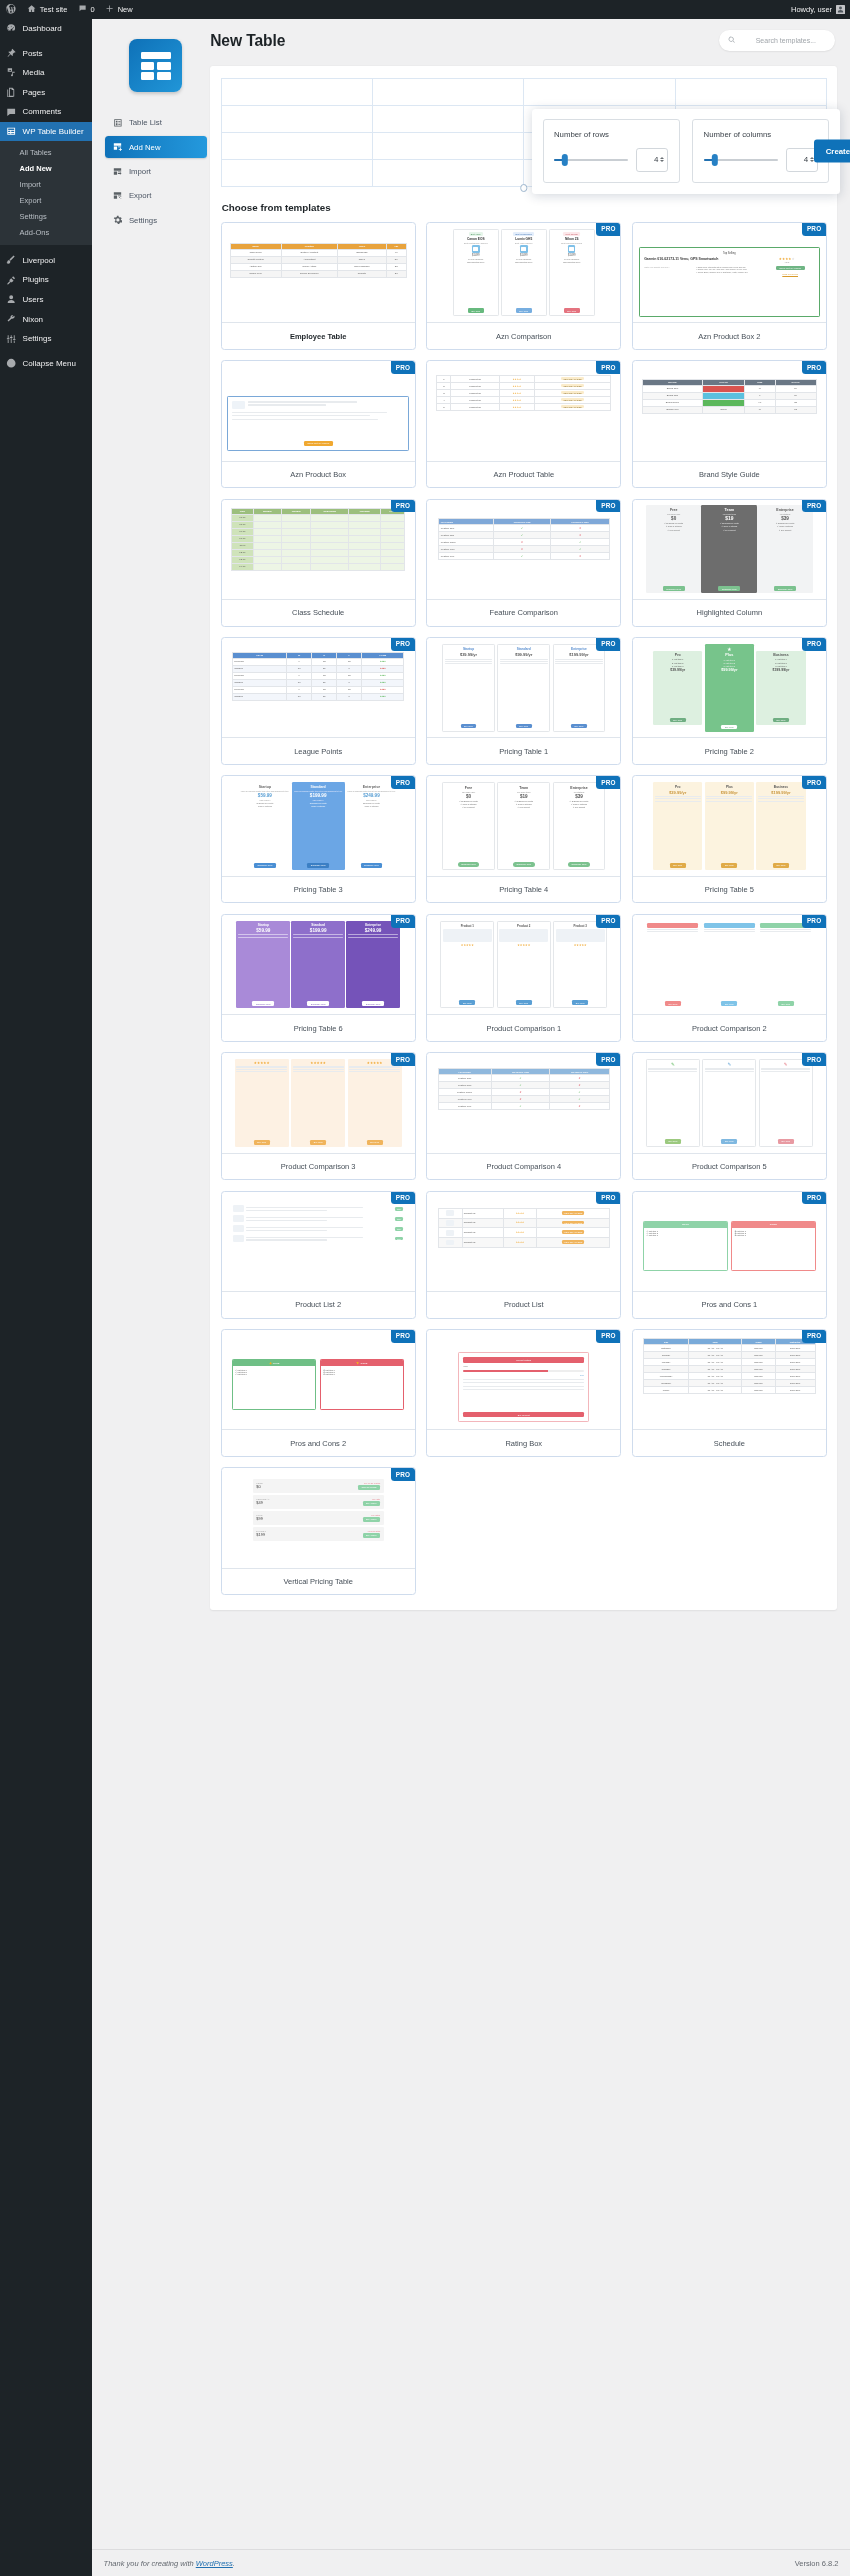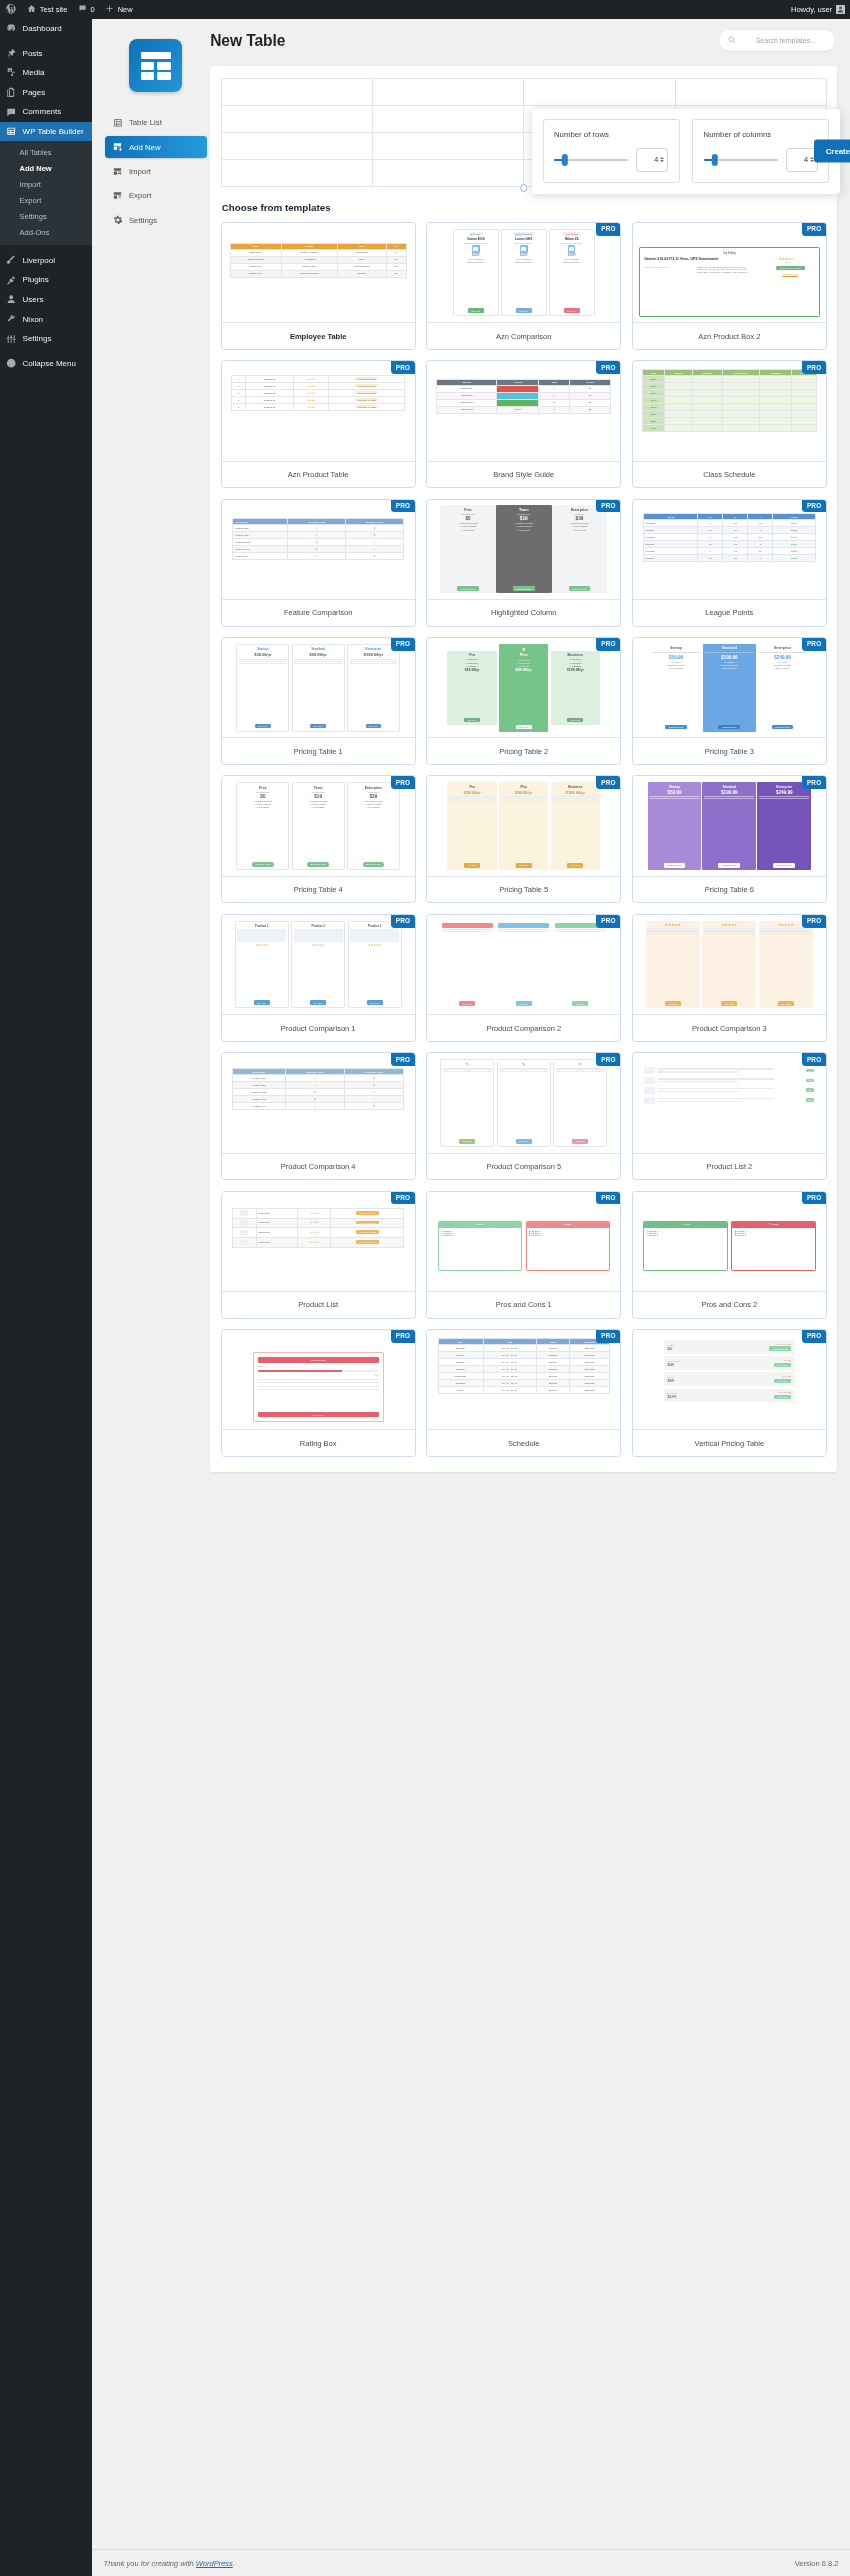--- a/index.html
+++ b/index.html
@@ -719,20 +719,39 @@
                   <div style="flex:.8;display:flex;flex-direction:column;gap:2.9px;align-items:center;">
                     <span class="mt-btn" style="background:#6fb584;margin:0;">Check Out on Amazon</span>
                     <span style="font-size:2px;color:#d89a2a;text-decoration:underline;">Read Full Review</span>
                   </div>
                 </div>
               </div>
             </div>
             <div class="tpl-name">Azn Product Box 2</div>
           </div>
 
+          <div class="tpl-card">
+            <div class="pro-badge">PRO</div>
+            <div class="tpl-thumb">
+              <div class="mt" style="border:0.6px solid #7aa8d8;border-radius:1.2px;padding:4px;height:62%;margin-top:14%;display:flex;flex-direction:column;gap:2.3px;">
+                <div style="display:flex;gap:2.9px;">
+                    <div style="width:12.7px;height:8px;background:#eef3f8;border-radius:1.2px;"></div>
+                    <div style="flex:1;">
+                      <div class="mt-line" style="width:70%;"></div>
+                      <div class="mt-line" style="width:50%;margin-top:1.7px;"></div>
+                    </div>
+                  </div>
+                <div class="mt-line" style="width:90%;"></div>
+                  <div class="mt-line" style="width:80%;"></div>
+                  <div class="mt-line" style="width:85%;"></div>
+                <div style="margin-top:auto;text-align:center;"><span class="mt-btn" style="background:#f0a830;display:inline-block;">Check Out on Amazon</span></div>
+              </div>
+            </div>
+            <div class="tpl-name">Azn Product Box</div>
+          </div>
 
           <div class="tpl-card">
             <div class="pro-badge">PRO</div>
             <div class="tpl-thumb">
               <div class="mt" style="padding:8px 3.5px 0 3.5px;">
                 <table class="mt-table">
                   <tbody>
                       <tr>
                         <td style="width:8%;">1</td>
                         <td style="width:28%;">Product 05</td>

